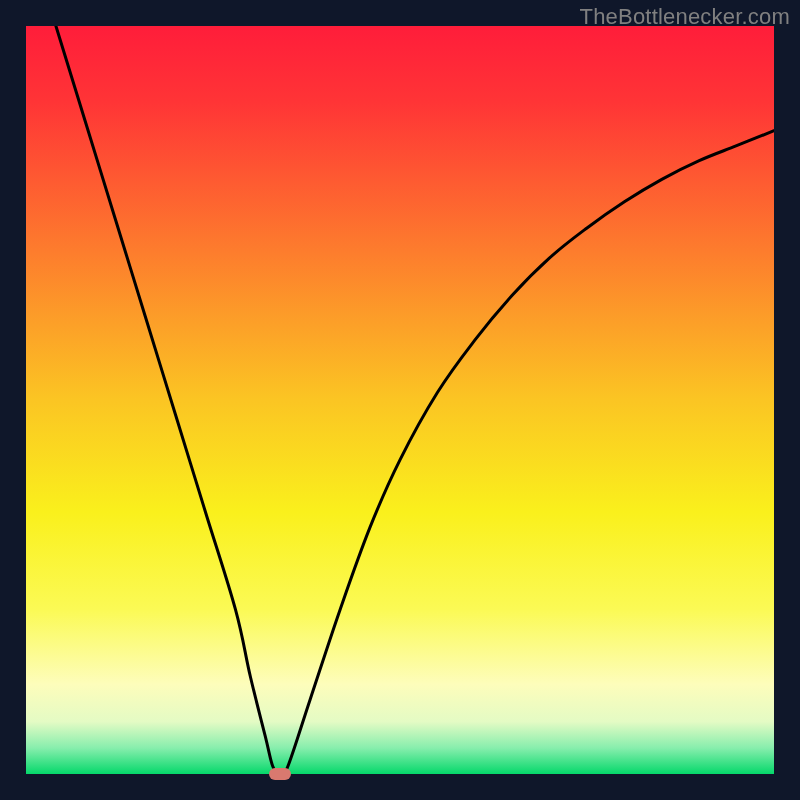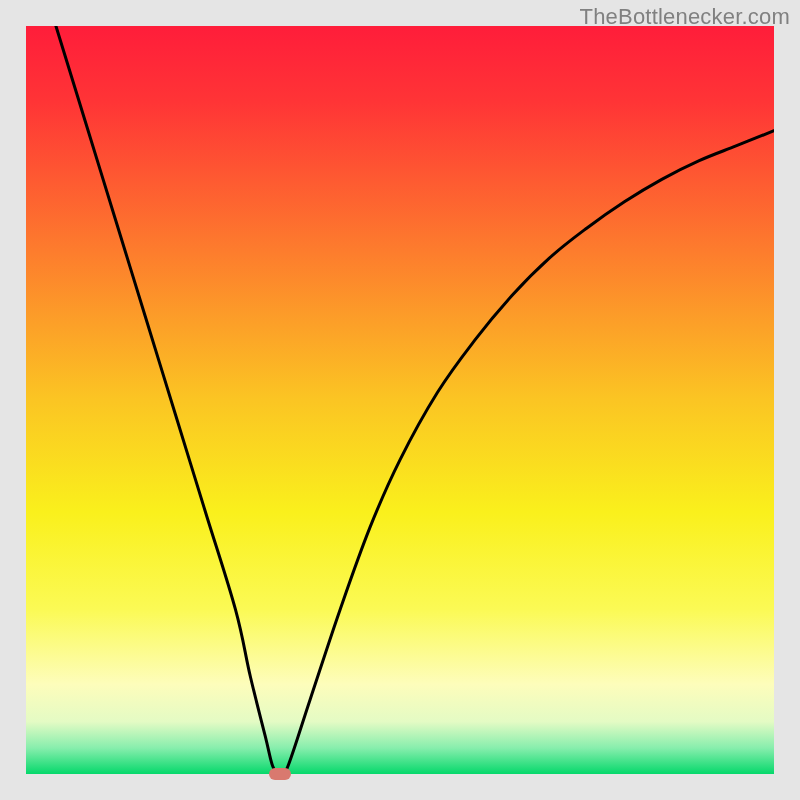--- a/index.html
+++ b/index.html
@@ -8,21 +8,21 @@
     width: 800px;
     height: 800px;
     background: #000;
     overflow: hidden;
     font-family: Arial, Helvetica, sans-serif;
   }
   .outer {
     position: relative;
     width: 800px;
     height: 800px;
-    background: #e5e5e5;
+    background: #0f172a;
   }
   .watermark {
     position: absolute;
     top: 4px;
     right: 10px;
     color: #808080;
     font-size: 22px;
     font-weight: 400;
     letter-spacing: 0.2px;
     z-index: 10;

